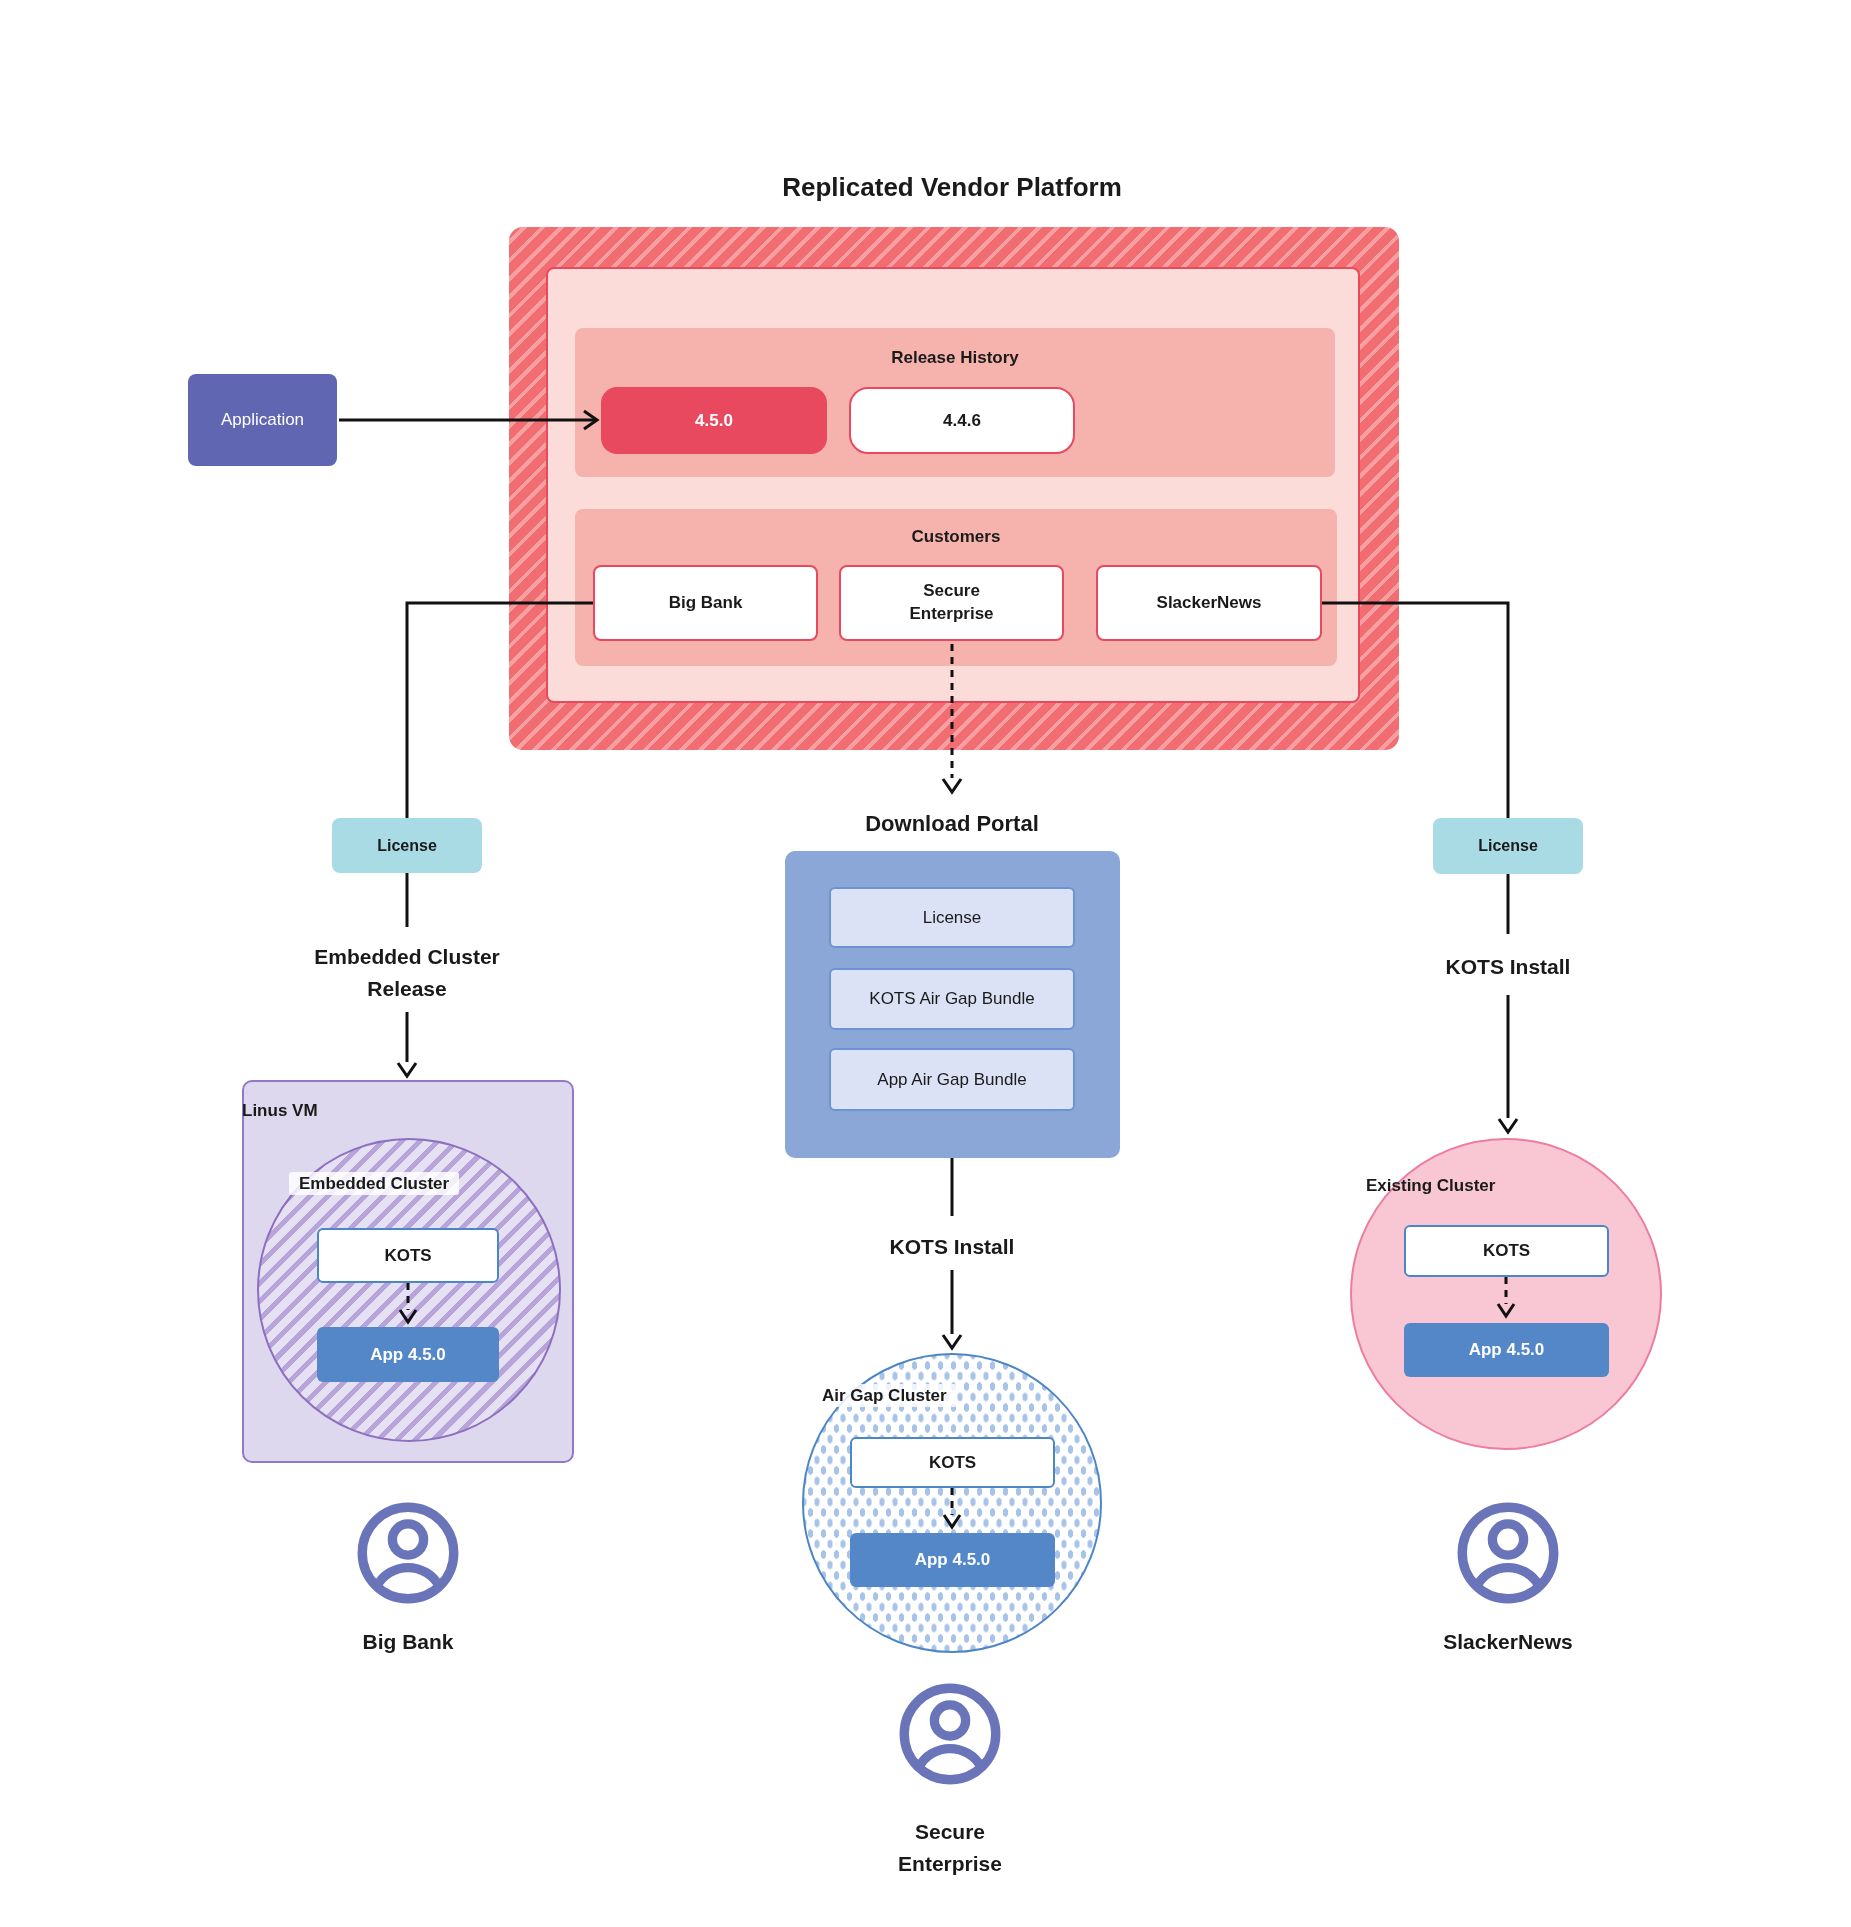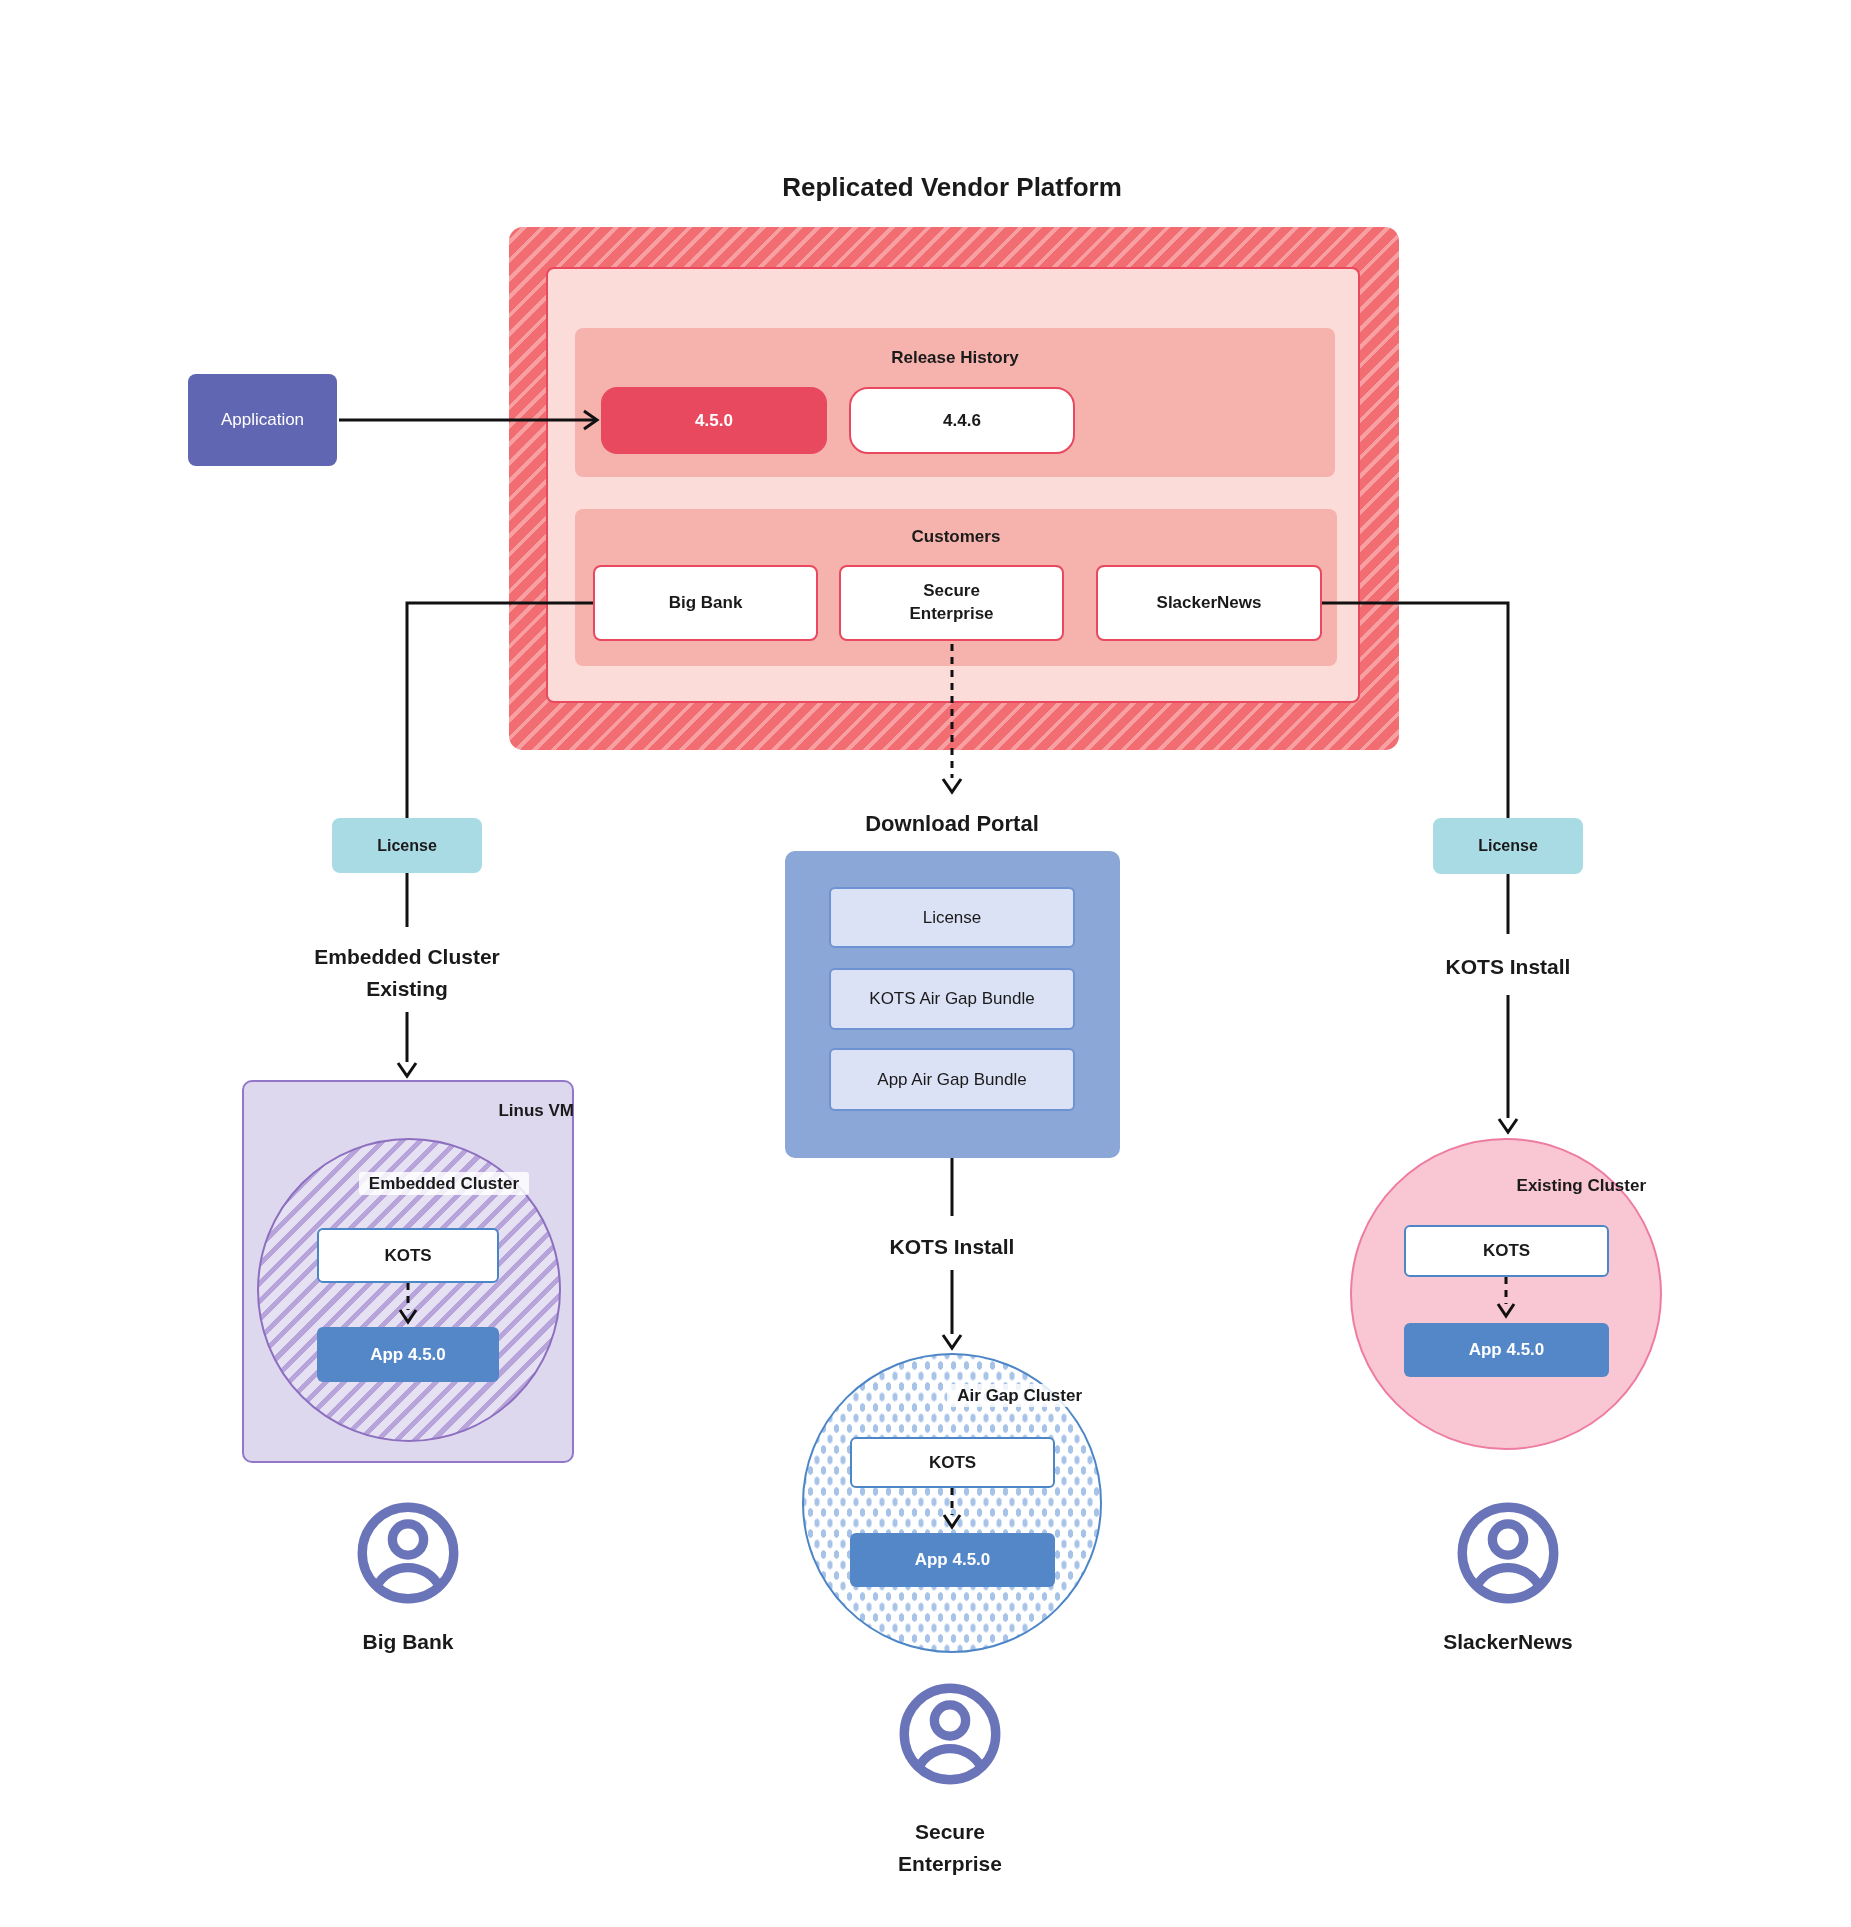--- a/index.html
+++ b/index.html
@@ -50,21 +50,21 @@
     background-color: #ffffff;
     background-image:
       radial-gradient(#a8c3e8 2.4px, transparent 2.9px),
       radial-gradient(#a8c3e8 2.4px, transparent 2.9px);
     background-size: 13px 21px;
     background-position: 0 0, 6.5px 10.5px;
     border: 2.5px solid #4d86c6;
     border-radius: 50%;
   }
   .pink-circle { background: #f9c7d3; border: 2.5px solid #ee7ba0; border-radius: 50%; }
-  .cluster-label { font-size: 17px; font-weight: 600; text-align: right; }
+  .cluster-label { font-size: 17px; font-weight: 600; text-align: left; }
   .label-chip { background: rgba(255,255,255,0.82); padding: 2px 10px; border-radius: 3px; }
   .kots-box { background: #ffffff; border: 2px solid #4d86c6; border-radius: 6px; font-size: 17px; font-weight: 600; }
   .app-box { background: #5487c8; border-radius: 6px; color: #ffffff; font-size: 17px; font-weight: 600; }
 
   .user-label { font-size: 21px; font-weight: 600; text-align: center; line-height: 32px; }
 
   #connector-layer { position: absolute; left: 0; top: 0; pointer-events: none; z-index: 6; }
   #connector-layer path { fill: none; stroke: #111111; stroke-width: 3; }
   #connector-layer path.dashed { stroke-dasharray: 7 6; }
 </style>
@@ -88,21 +88,21 @@
   <div class="abs group-label" style="left:575px; top:527px; width:762px;">Customers</div>
   <div class="abs center white-red-box" style="left:593px; top:565px; width:225px; height:76px;">Big Bank</div>
   <div class="abs center white-red-box wrap-narrow" style="left:839px; top:565px; width:225px; height:76px;">
     <span>Secure Enterprise</span>
   </div>
   <div class="abs center white-red-box" style="left:1096px; top:565px; width:226px; height:76px;">SlackerNews</div>
 
   <div class="abs center application-box" style="left:188px; top:374px; width:149px; height:92px;">Application</div>
 
   <div class="abs center license-box" style="left:332px; top:818px; width:150px; height:55px;">License</div>
-  <div class="abs flow-label" style="left:292px; top:941px; width:230px;">Embedded Cluster Existing</div>
+  <div class="abs flow-label" style="left:292px; top:941px; width:230px;">Embedded Cluster Release</div>
 
   <div class="abs vm-box" style="left:242px; top:1080px; width:332px; height:383px;"></div>
   <div class="abs cluster-label" style="left:242px; top:1101px; width:332px;">Linus VM</div>
   <div class="abs hatch-purple-circle" style="left:257px; top:1138px; width:304px; height:304px;"></div>
   <div class="abs cluster-label" style="left:289px; top:1174px; width:240px;">
     <span class="label-chip">Embedded Cluster</span>
   </div>
   <div class="abs center kots-box" style="left:317px; top:1228px; width:182px; height:55px;">KOTS</div>
   <div class="abs center app-box" style="left:317px; top:1327px; width:182px; height:55px;">App 4.5.0</div>
 

